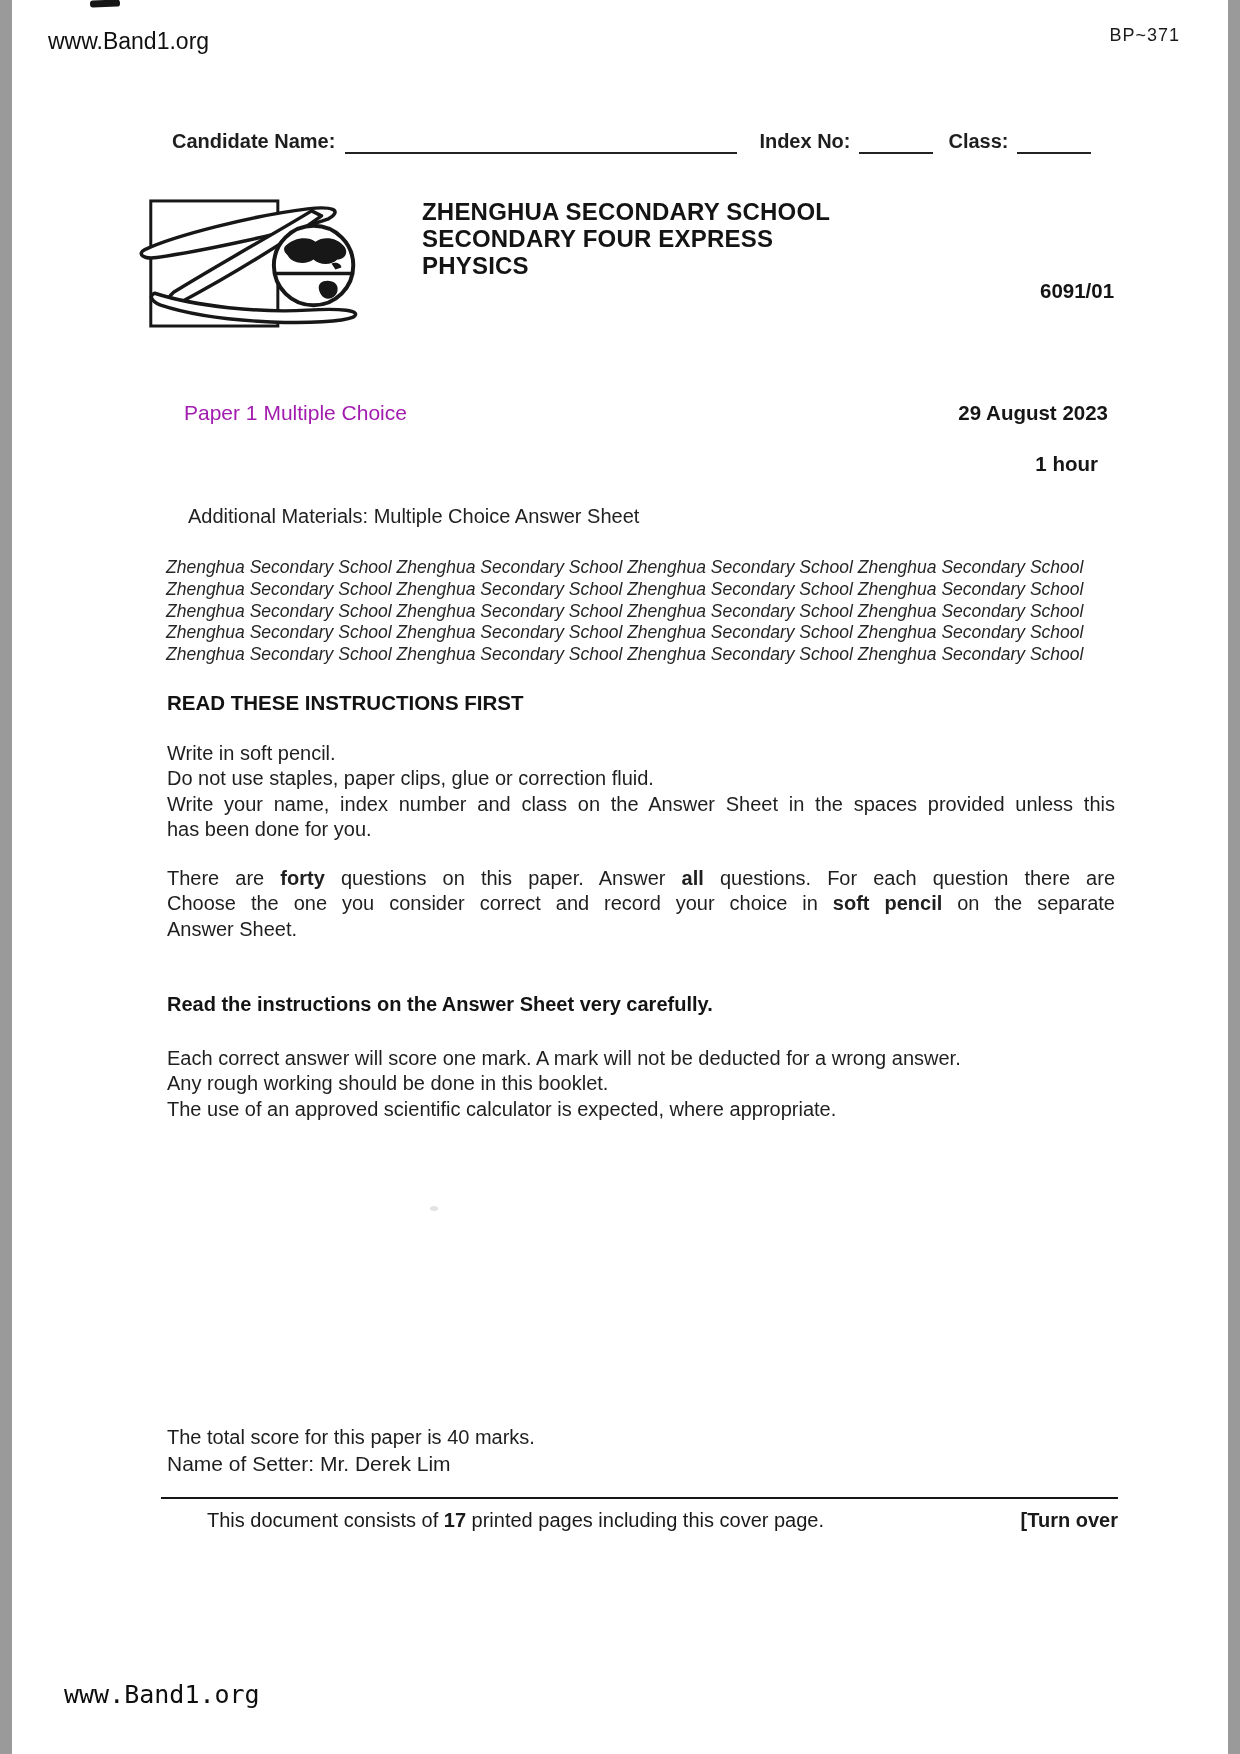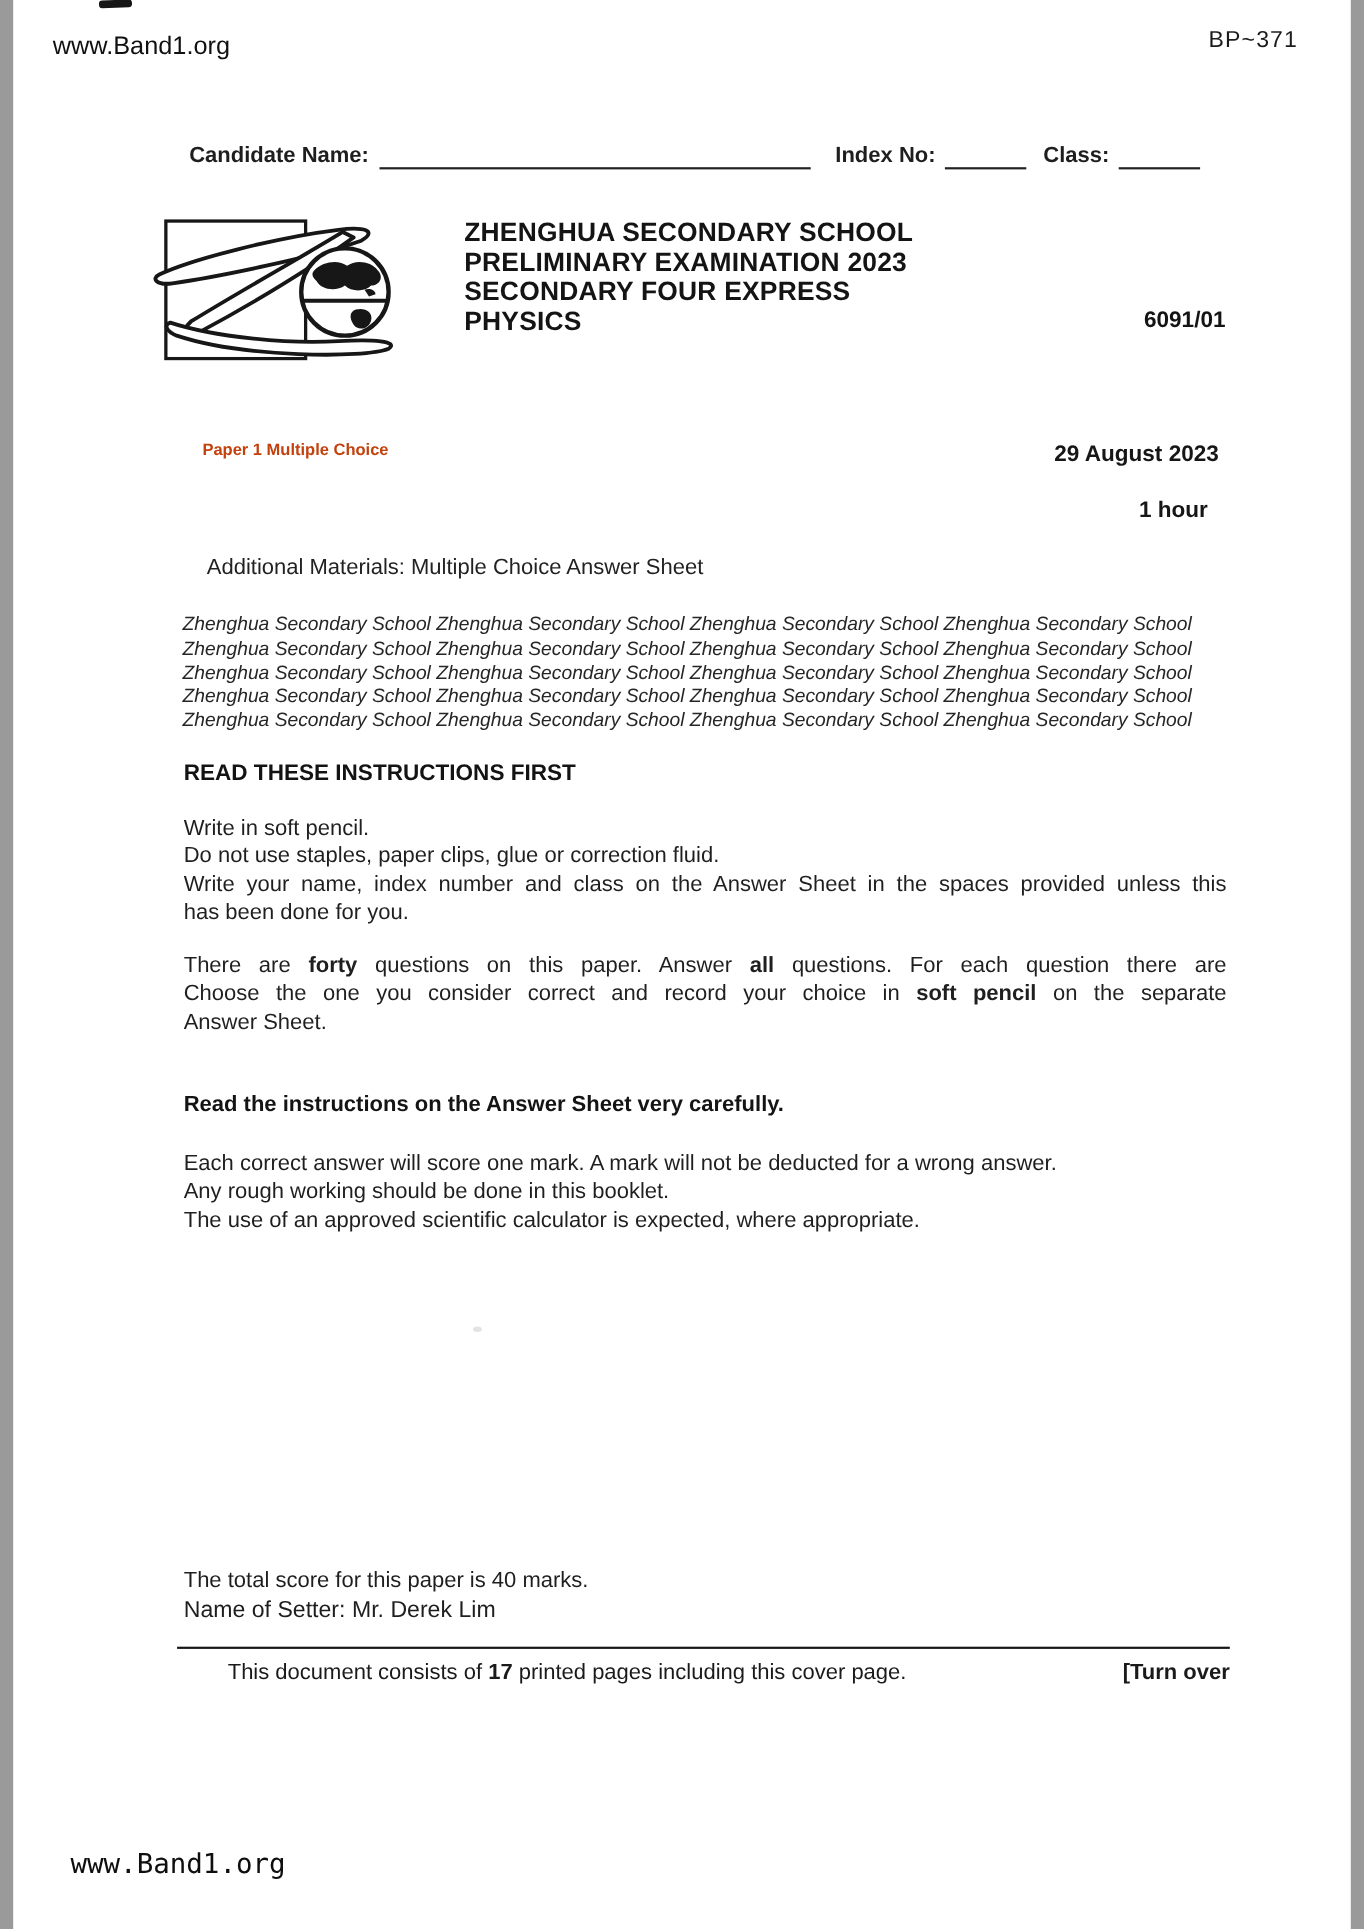--- a/index.html
+++ b/index.html
@@ -9,35 +9,35 @@
     font-family:"Liberation Sans", sans-serif; color:#1e1e1e;
   }
   .abs { position:absolute; }
 
   
   .smudge { left:78px; top:0; width:30px; height:7px; background:#161616; border-radius:3px; transform:rotate(-2deg); }
   .edge-line { left:1231px; top:238px; width:2px; height:262px; background:#d4d4d4; }
   .mid-dot { left:418px; top:1206px; width:8px; height:5px; background:#e3e3e3; border-radius:50%; }
 
   .site-top { left:36px; top:28px; font-size:23px; color:#101010; }
-  .bp-code { right:48px; top:25px; font-size:21px; color:#1b1b1b; letter-spacing:1px; }
+  .bp-code { right:48px; top:25px; font-size:18px; color:#1b1b1b; letter-spacing:1px; }
 
   .cand-row { left:160px; top:126px; width:932px; display:flex; align-items:flex-end; font-size:20px; font-weight:bold; white-space:nowrap; }
   .blank { border-bottom:2.2px solid #222; height:26px; display:inline-block; }
   .blank.name { width:392px; margin-left:10px; }
   .blank.short { width:74px; margin-left:8px; }
   .cand-row .lbl { padding-bottom:1px; }
   .gap-a { width:22px; } .gap-b { width:16px; }
 
   .logo { left:124px; top:194px; width:240px; height:134px; }
 
   .school-block { left:410px; top:198px; font-size:24px; font-weight:bold; line-height:27px; letter-spacing:.2px; color:#141414; }
   .paper-code { left:1028px; top:279px; font-size:20.5px; font-weight:bold; color:#141414; }
 
-  .paper-title { left:172px; top:401px; font-size:15px; font-weight:bold; color:#c2410c; }
+  .paper-title { left:172px; top:401px; font-size:21px; font-weight:normal; color:#a21caf; }
   .exam-date  { right:120px; top:401px; font-size:20.5px; font-weight:bold; color:#161616; }
   .duration   { right:130px; top:452px; font-size:20.5px; font-weight:bold; color:#161616; }
   .materials  { left:176px; top:505px; font-size:20px; color:#222; }
 
   .wm-band { left:154px; top:557px; font-size:17.5px; font-style:italic; line-height:21.8px; color:#262626; white-space:nowrap; }
 
   .instr-head { left:155px; top:691px; font-size:20.5px; font-weight:bold; color:#131313; }
 
   .para { left:155px; width:948px; font-size:20px; line-height:25.4px; color:#1f1f1f; }
   .para .line { text-align:left; }
@@ -94,21 +94,20 @@
       <circle cx="178" cy="72" r="40" fill="#ffffff" stroke="#171717" stroke-width="4"></circle>
       <line x1="139" y1="80" x2="217" y2="80" stroke="#171717" stroke-width="3.5"></line>
       <path d="M 150 52 C 158 44, 172 42, 180 48 C 188 42, 202 44, 208 52 C 214 58, 210 66, 202 66 C 196 72, 184 72, 178 66 C 170 72, 156 70, 152 62 C 148 58, 147 55, 150 52 Z" fill="#171717"></path>
       <path d="M 188 88 C 196 86, 204 90, 202 98 C 200 106, 190 108, 186 102 C 182 96, 182 90, 188 88 Z" fill="#171717"></path>
       <path d="M 196 70 C 200 68, 206 70, 206 74 L 200 76 Z" fill="#171717"></path>
     </g>
   </svg>
 
   <div class="abs school-block">
     <div>ZHENGHUA SECONDARY SCHOOL</div>
-    <div>PRELIMINARY EXAMINATION 2023</div>
     <div>SECONDARY FOUR EXPRESS</div>
     <div>PHYSICS</div>
   </div>
   <div class="abs paper-code">6091/01</div>
 
   <div class="abs paper-title">Paper 1 Multiple Choice</div>
   <div class="abs exam-date">29 August 2023</div>
   <div class="abs duration">1 hour</div>
   <div class="abs materials">Additional Materials: Multiple Choice Answer Sheet</div>
 

